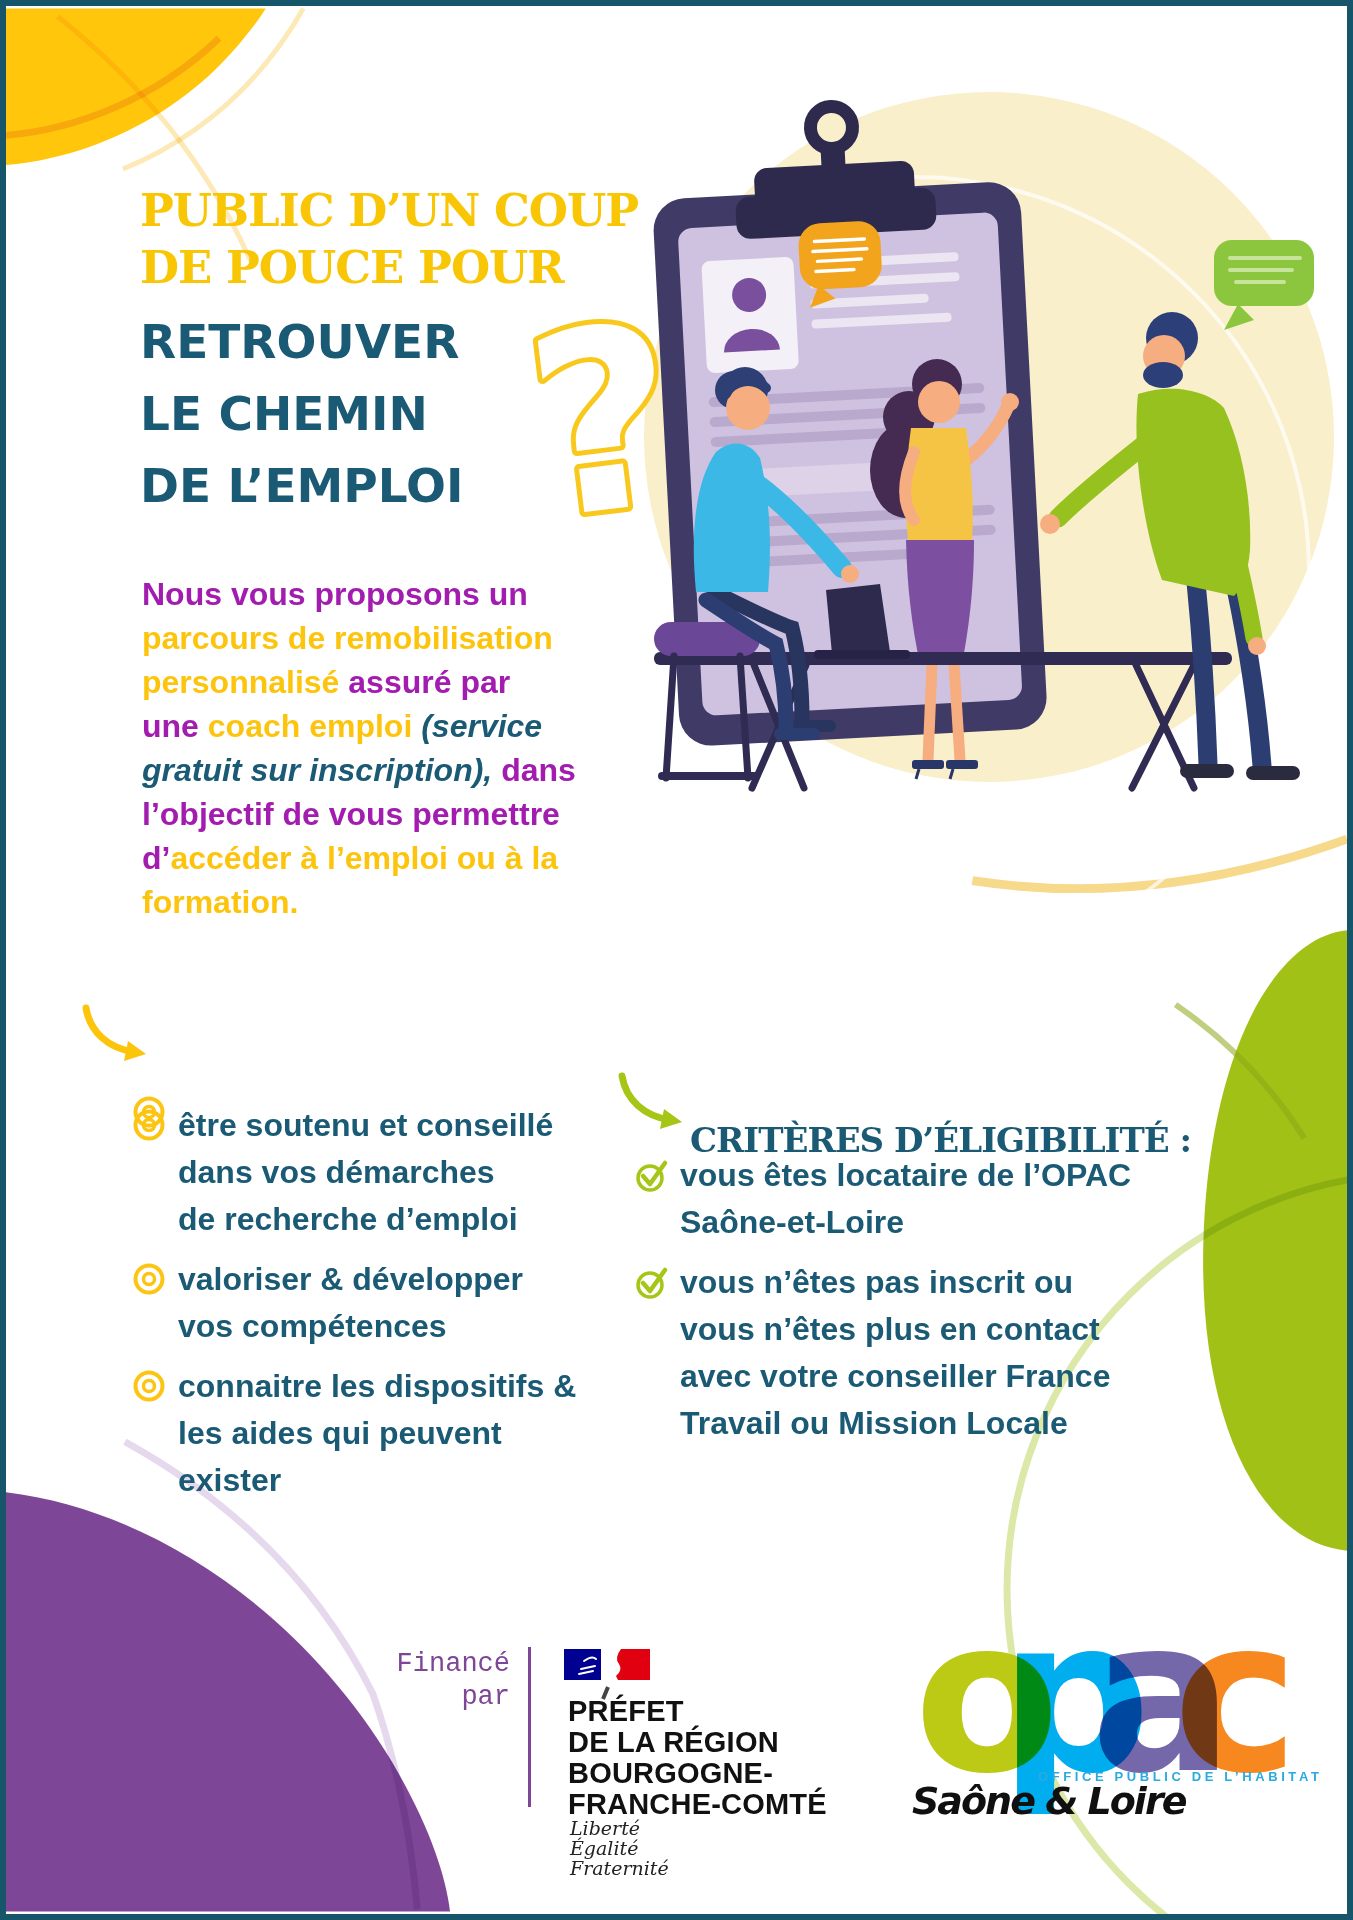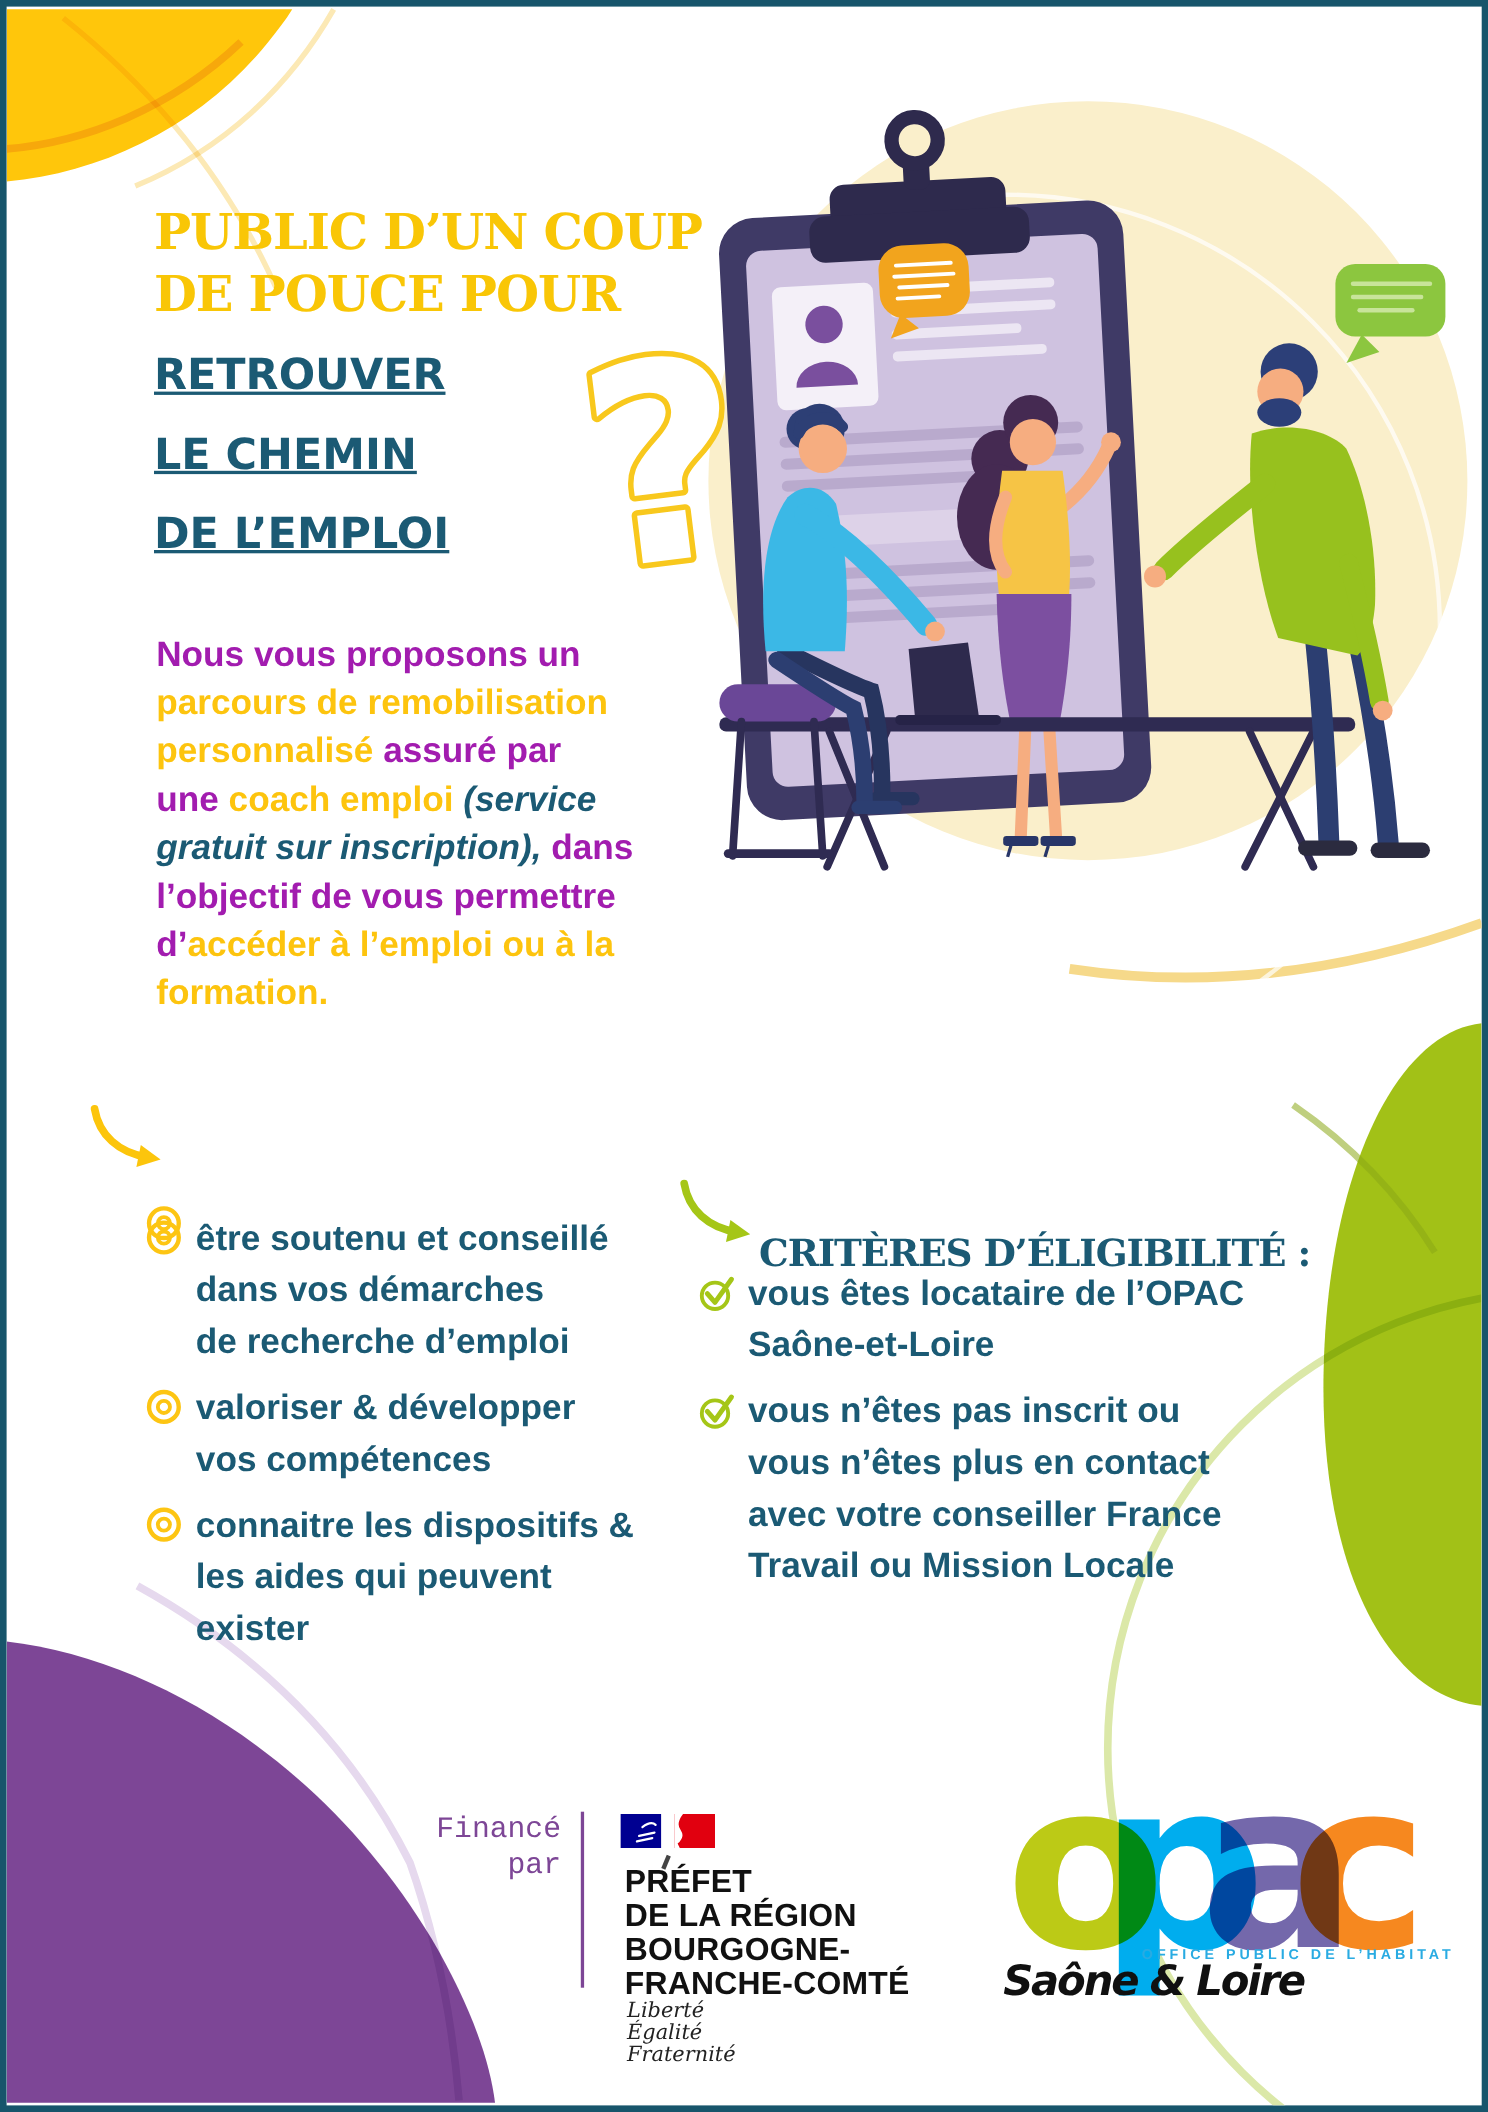--- a/index.html
+++ b/index.html
@@ -10,22 +10,22 @@
   }
   svg{display:block}
   .bg{position:absolute; left:0; top:0; z-index:0;}
   .illu{position:absolute; left:608px; top:66px; z-index:2;}
   .qmark{position:absolute; left:506px; top:262px; z-index:3;}
 
   .title-block{position:absolute; left:134px; top:176px; z-index:3;}
   .t-yellow{font-family:"DejaVu Serif",serif; font-weight:bold; font-size:45px;
     line-height:57px; color:#f9c606; letter-spacing:-1px; white-space:nowrap;}
   .teal-group{margin-top:10px;}
-  .t-teal{font-family:"DejaVu Sans",sans-serif; font-weight:bold; font-size:39px;
-    line-height:72px; color:#1b5a74; white-space:nowrap;text-decoration:underline;}
+  .t-teal{font-family:"DejaVu Sans",sans-serif; font-weight:bold; font-size:47px;
+    line-height:72px; color:#1b5a74; white-space:nowrap;}
 
   .intro{position:absolute; left:136px; top:566px; z-index:3; font-size:32px; line-height:44px;}
   .intro-line{white-space:nowrap;}
   .seg-teal{color:#a21caf; font-weight:600;}
   .seg-yellow{color:#fdc40e; font-weight:700;}
   .seg-teal-italic{color:#1b5a74; font-weight:600; font-style:italic;}
 
   .sec-heading{position:absolute; z-index:3; font-family:"DejaVu Serif",serif; font-weight:bold;
     font-size:34px; color:#1b5a74; letter-spacing:-1px; white-space:nowrap;}
   .needs-h{left:148px; top:1018px;}

